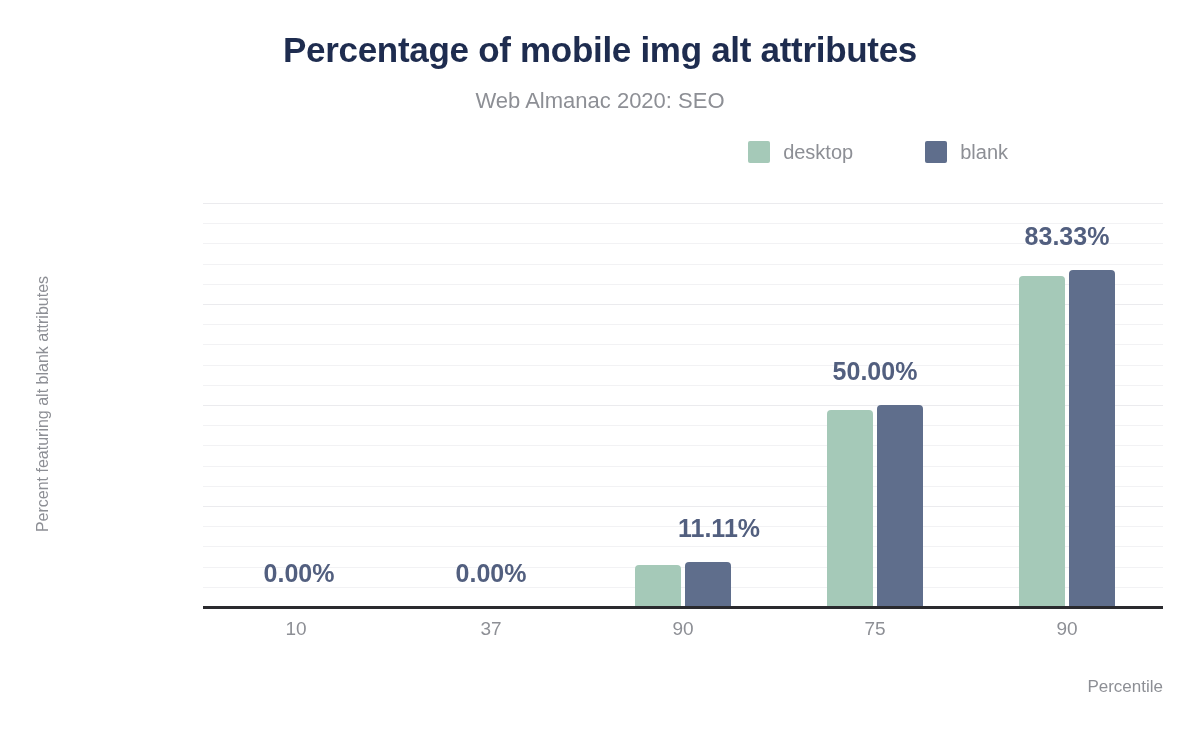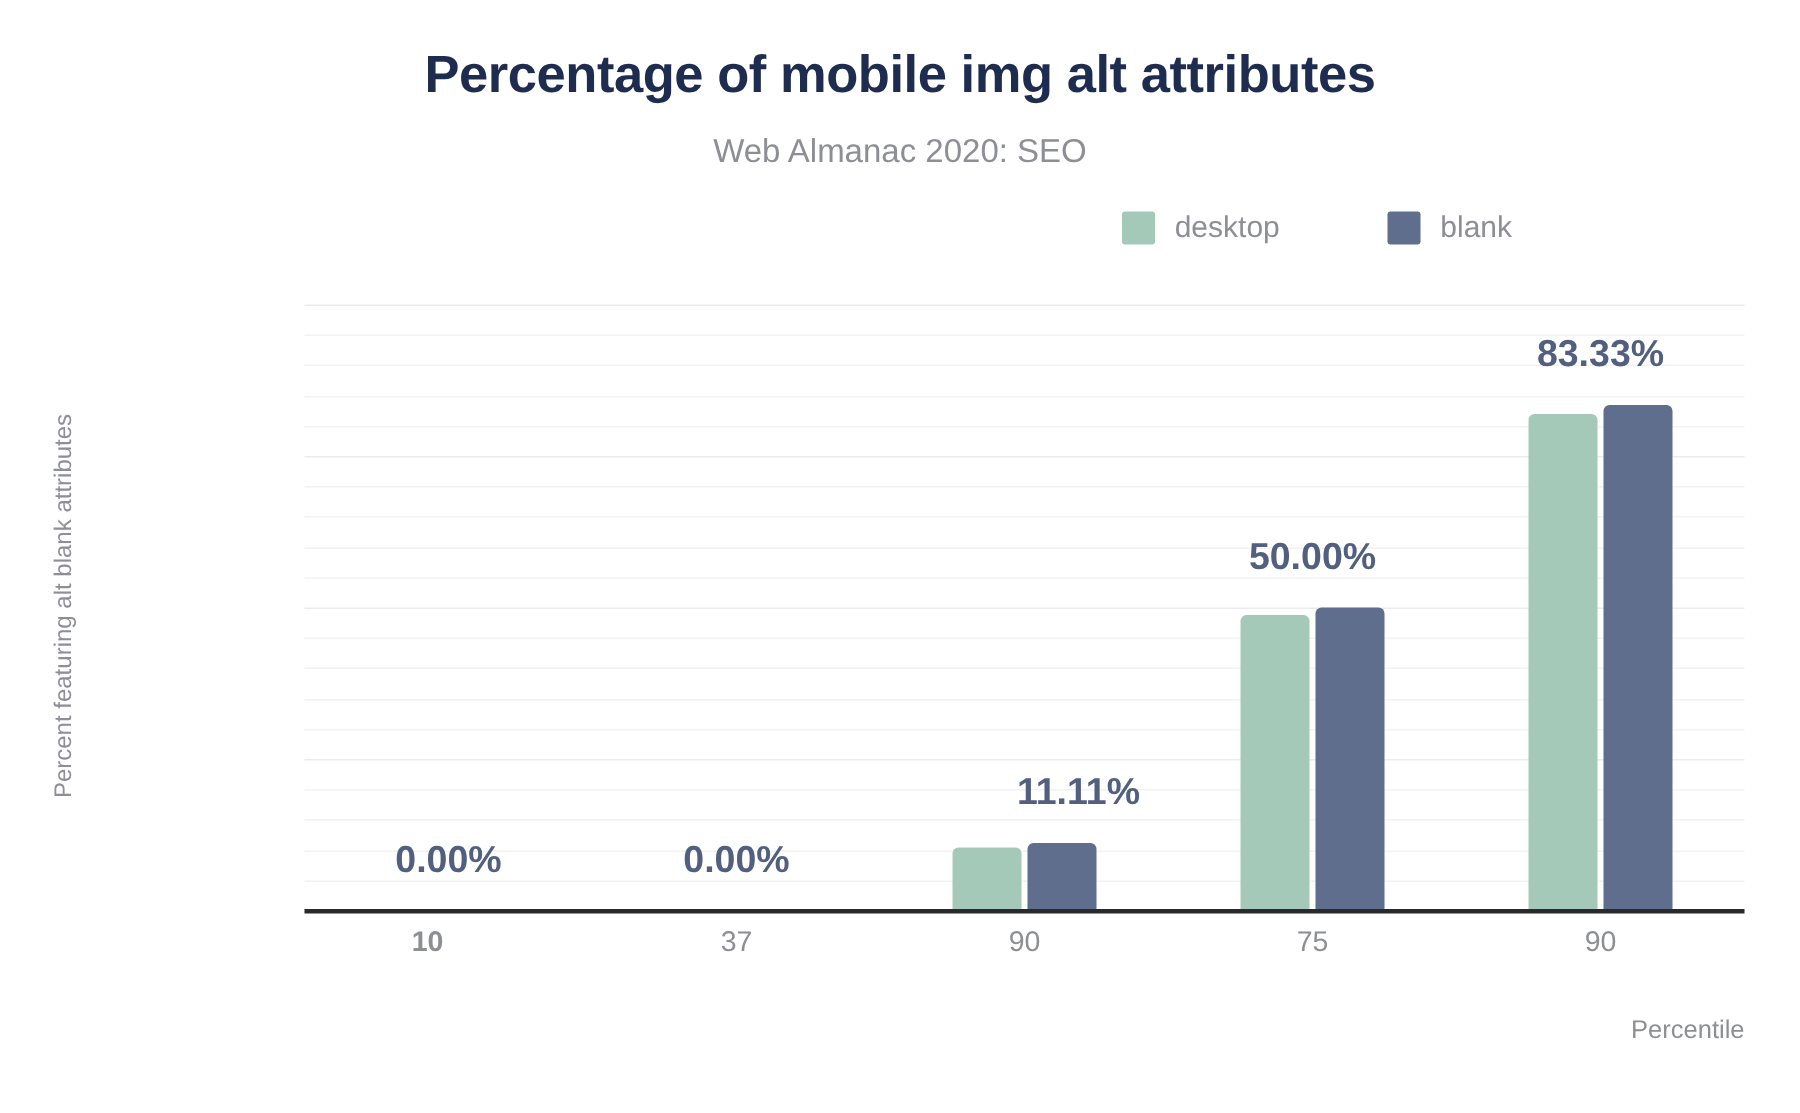--- a/index.html
+++ b/index.html
@@ -218,21 +218,21 @@
           <div class="bar" style="width: 46px; height: 197.152px; left: 624px; background: rgb(165, 201, 184);"></div>
           <div class="bar" style="width: 46px; height: 202px; left: 674px; background: rgb(95, 110, 140);"></div>
           <div class="bar" style="width: 46px; height: 331.28px; left: 816px; background: rgb(165, 201, 184);"></div>
           <div class="bar" style="width: 46px; height: 336.653px; left: 866px; background: rgb(95, 110, 140);"></div>
         </div>
     </div>
 
     <div class="axis-line"></div>
 
     <div id="x-ticks">
-        <div class="x-tick-label" style="left: 285px; font-weight: bold;">10</div>
+        <div class="x-tick-label" style="left: 296px;">10</div>
         <div class="x-tick-label" style="left: 491px;">37</div>
         <div class="x-tick-label" style="left: 683px;">90</div>
         <div class="x-tick-label" style="left: 875px;">75</div>
         <div class="x-tick-label" style="left: 1067px;">90</div>
       </div>
 
     <div id="data-labels">
         <div class="bar-group-label" style="left: 299px; top: 559px;">0.00%</div>
         <div class="bar-group-label" style="left: 491px; top: 559px;">0.00%</div>
         <div class="bar-group-label" style="left: 683px; top: 514.116px; margin-left: 36px;">11.11%</div>

